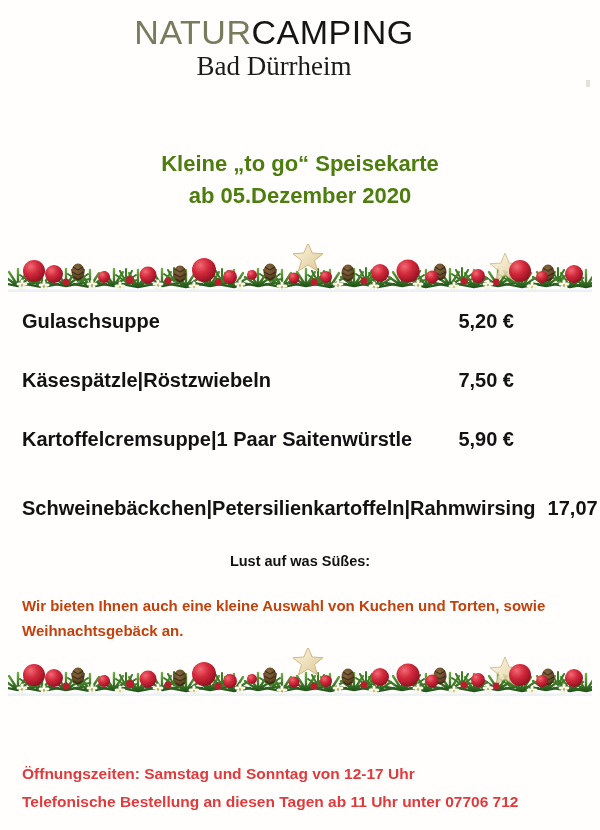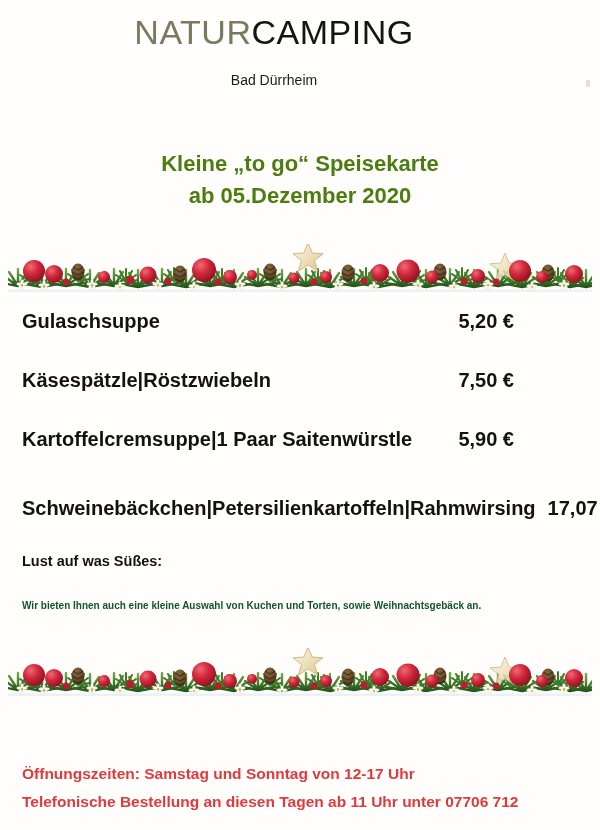--- a/index.html
+++ b/index.html
@@ -34,25 +34,26 @@
   .logo-line {
     font-size: 34px;
     letter-spacing: 0.5px;
     font-weight: 400;
     line-height: 40px;
     white-space: nowrap;
   }
   .logo-natur { color: #7a7a5e; }
   .logo-camping { color: #151515; }
   .logo-sub {
-    margin-top: 14px;
-    font-size: 14px;
+    margin-top: 0;
+    font-size: 27px;
     font-weight: 400;
     color: #1b1b1b;
     line-height: 28px;
+    font-family: Liberation Serif, serif;
   }
 
   
   .menu-title {
     position: absolute;
     top: 148px;
     left: 0;
     width: 600px;
     text-align: center;
     font-weight: bold;
@@ -106,26 +107,27 @@
     top: 552px;
     left: 22px;
     width: 556px;
   }
   .sweets-head {
     font-weight: bold;
     font-size: 14.5px;
     line-height: 19px;
     color: #121212;
     margin-bottom: 22px;
+    text-align: center;
   }
   .sweets-body {
     font-weight: bold;
-    font-size: 10px;
+    font-size: 15px;
     line-height: 25px;
-    color: #14532d;
+    color: #c2410c;
     max-width: 548px;
   }
 
   
   .footer {
     position: absolute;
     top: 760px;
     left: 22px;
     width: 570px;
     color: #e03a3c;

